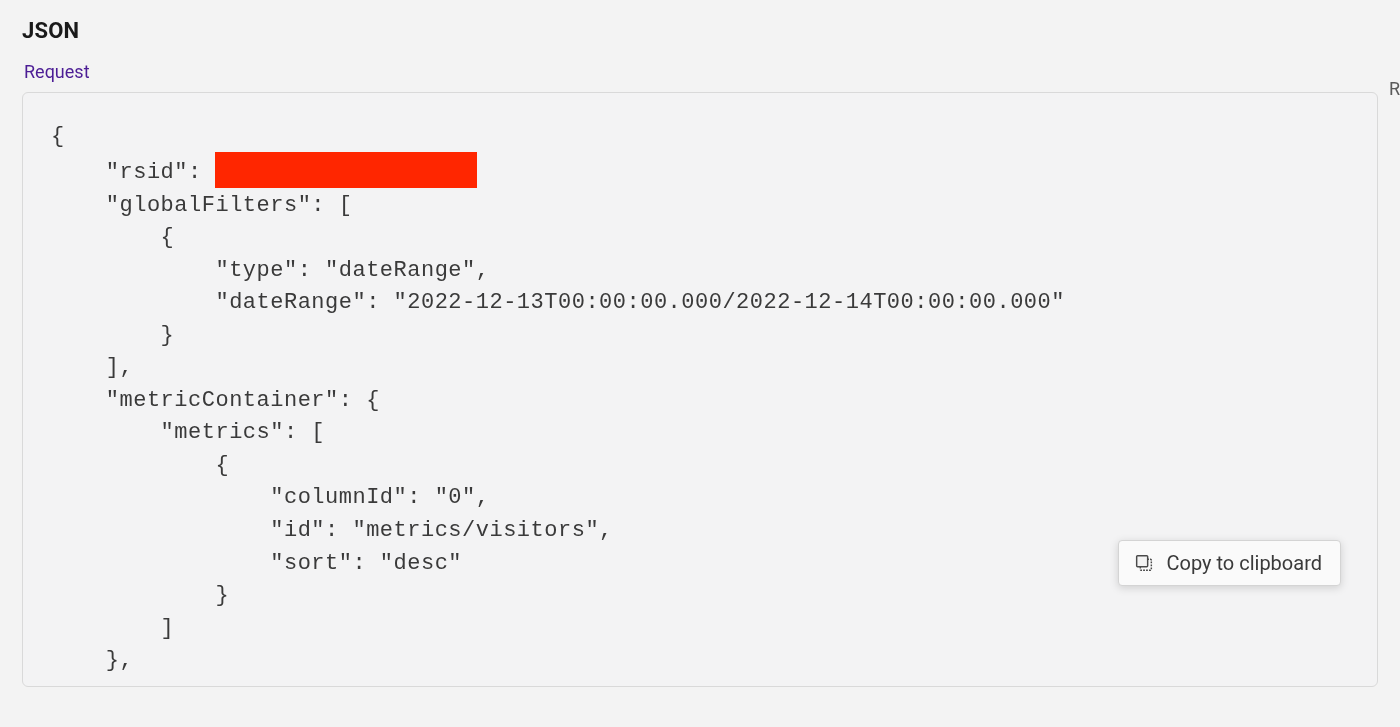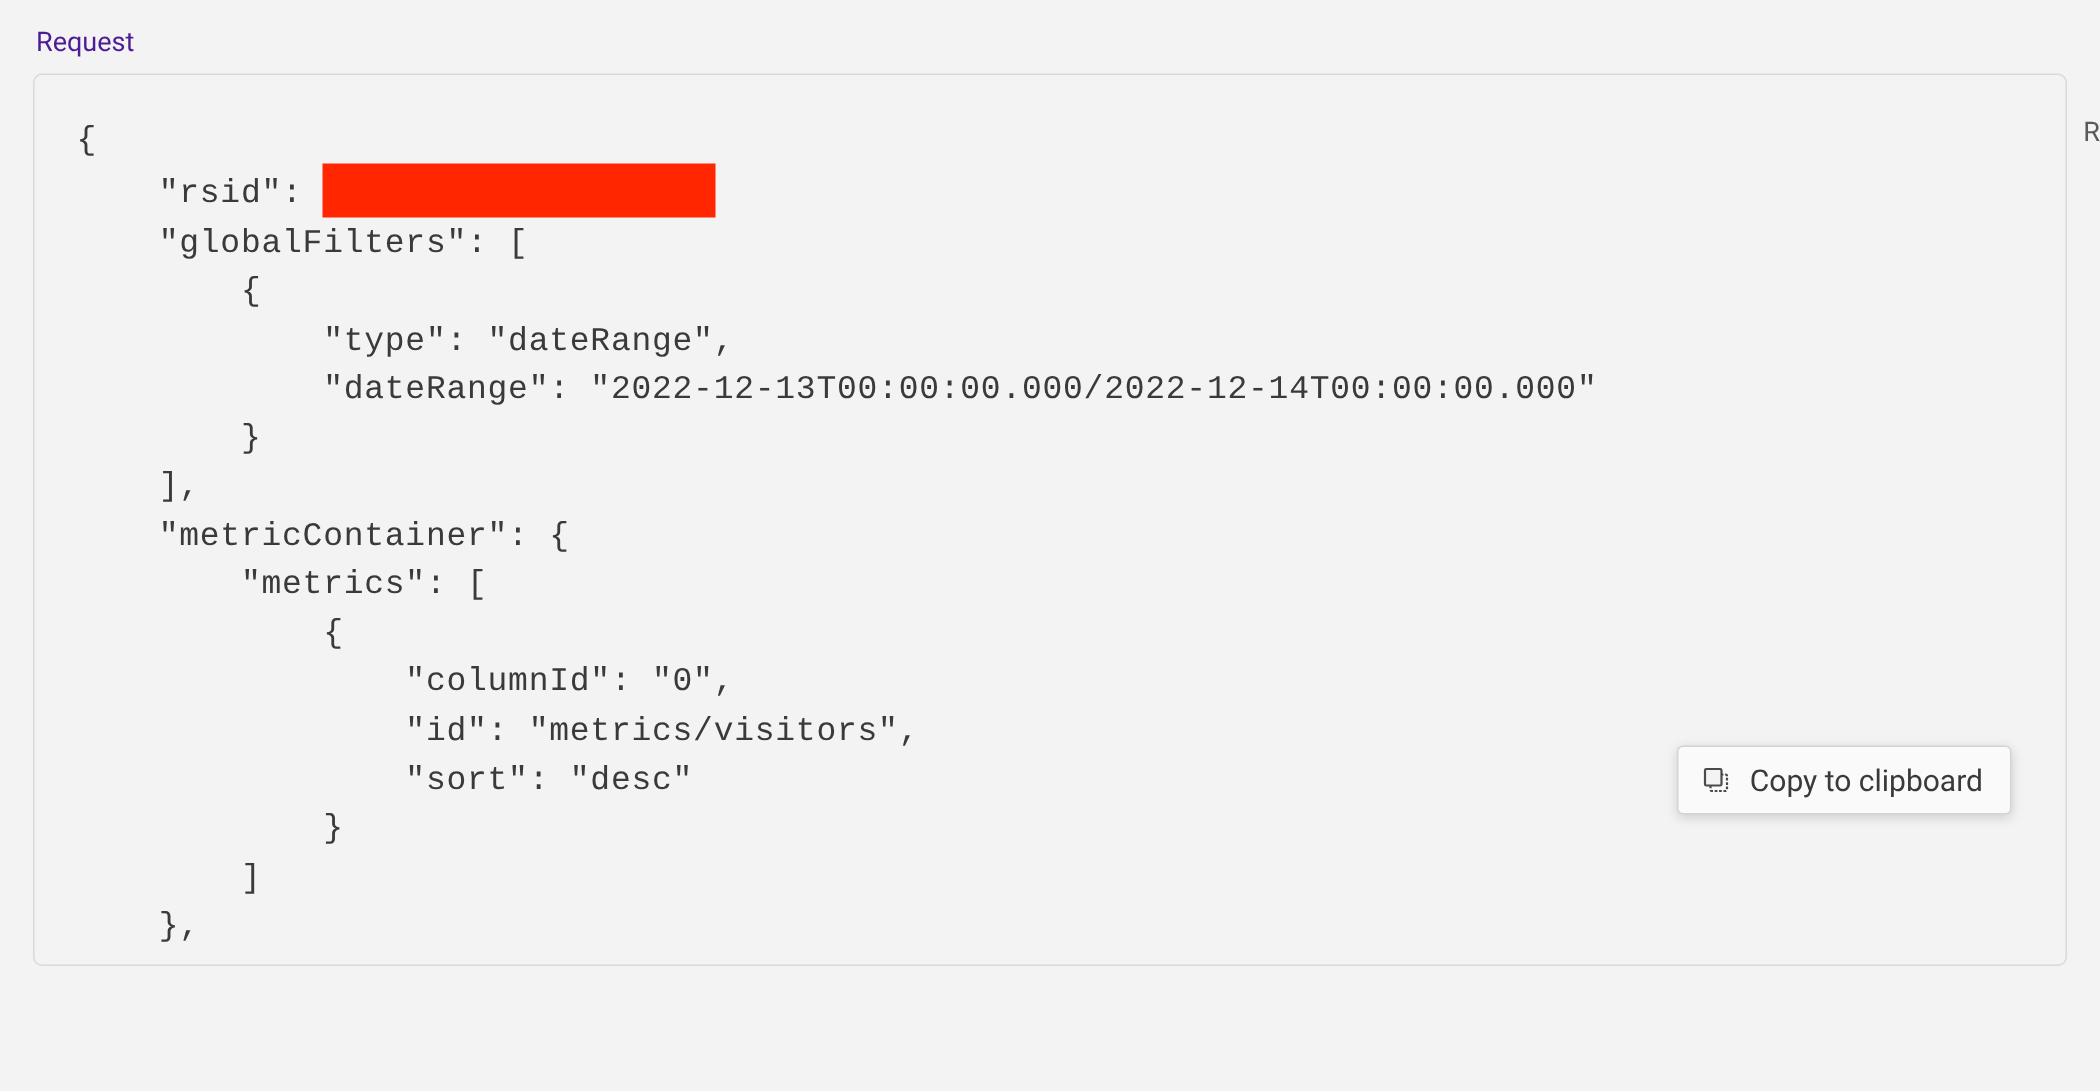--- a/index.html
+++ b/index.html
@@ -75,20 +75,21 @@
     color: #3a3a3a;
     box-shadow: 0 2px 8px rgba(0,0,0,0.15);
     cursor: pointer;
   }
   .copy-btn svg { display: block; }
 </style>
 </head>
 <body>
 
 <div class="page">
+  <h2 class="heading">JSON</h2>
   <div class="tab-label">Request</div>
   <div class="right-tab-hint">R</div>
 
   <div class="code-card">
     <div class="code-block"><span>{</span>
 <span>    "rsid": </span><span class="redact"></span>
 <span>    "globalFilters": [</span>
 <span>        {</span>
 <span>            "type": "dateRange",</span>
 <span>            "dateRange": "2022-12-13T00:00:00.000/2022-12-14T00:00:00.000"</span>

